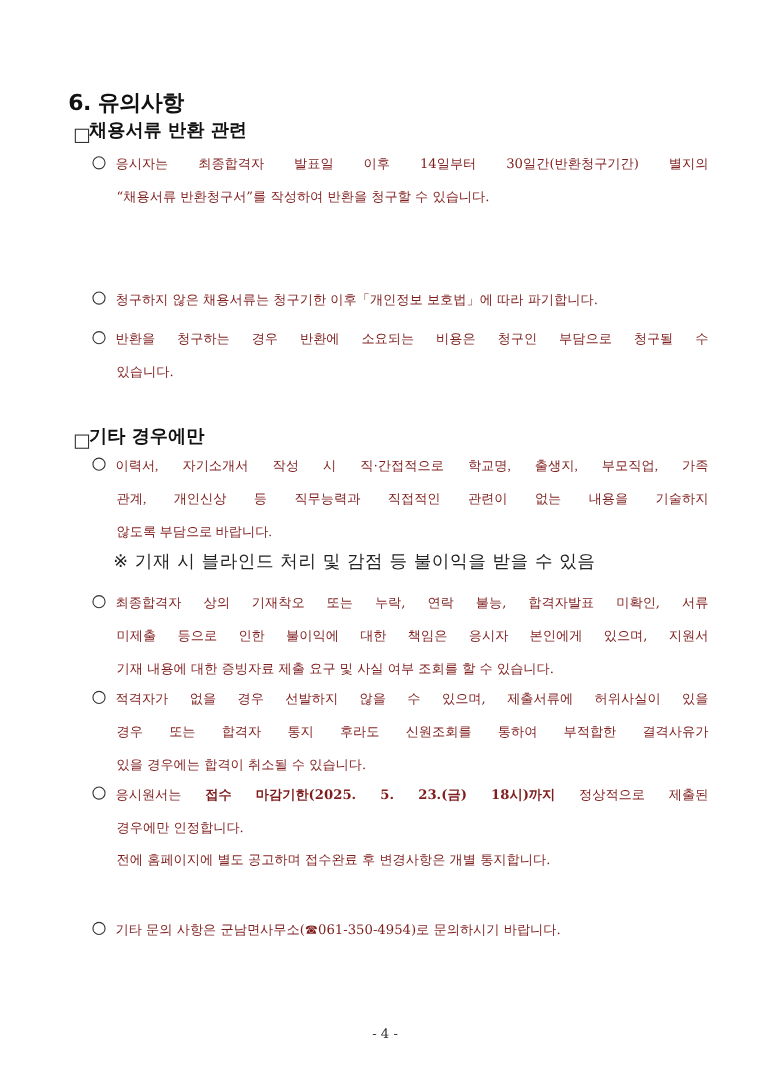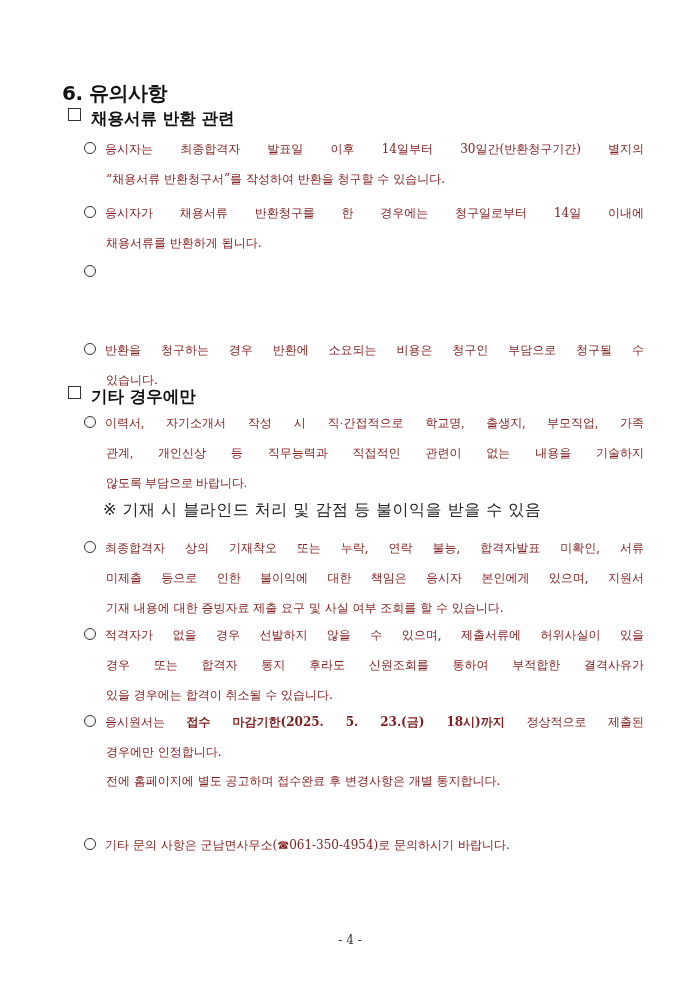--- a/index.html
+++ b/index.html
@@ -31,22 +31,22 @@
       color: #111;
     }
     .h2 {
       position: absolute;
       left: 68px;
       font-family: "DejaVu Serif", "Liberation Serif", serif;
       font-weight: bold;
       font-size: 16.5px;
       color: #111;
       display: flex;
-      align-items: flex-start;
-      gap: 10px;
+      align-items: flex-end;
+      gap: 0;
     }
     .box {
       display: inline-block;
       width: 13px;
       height: 13px;
       border: 1.3px solid #333;
       box-sizing: border-box;
     }
     .item {
       position: absolute;
@@ -111,30 +111,26 @@
   <div class="h2" style="top:108px;">
     <span class="box"></span>
     <span>채용서류 반환 관련</span>
   </div>
 
   <div class="item" style="top:134px;">
     <span class="line"><span class="bullet"></span><span>응시자는 최종합격자 발표일 이후 14일부터 30일간(반환청구기간) 별지의</span></span>
     <span class="line cont last">“채용서류 반환청구서”를 작성하여 반환을 청구할 수 있습니다.</span>
   </div>
 
-  <div class="item" style="top:198px;">
-    <span class="line"><span class="bullet"></span><span>응시자가 채용서류 반환청구를 한 경우에는 청구일로부터 14일 이내에</span></span>
-    <span class="line cont last">채용서류를 반환하게 됩니다.</span>
+
+  <div class="item" style="top:257px;">
+    <span class="line last"><span class="bullet"></span><span>청구하지 않은 채용서류는 청구기한 이후「개인정보 보호법」에 따라 파기합니다.</span></span>
   </div>
 
-  <div class="item" style="top:257px;">
-    <span class="line last"><span class="bullet"></span></span>
-  </div>
-
-  <div class="item" style="top:293px;margin-top:42px;">
+  <div class="item" style="top:293px;">
     <span class="line"><span class="bullet"></span><span>반환을 청구하는 경우 반환에 소요되는 비용은 청구인 부담으로 청구될 수</span></span>
     <span class="line cont last">있습니다.</span>
   </div>
 
   <div class="h2" style="top:386px;">
     <span class="box"></span>
     <span>기타 경우에만</span>
   </div>
 
   <div class="item" style="top:408px;font-family:Liberation Serif, serif;">

